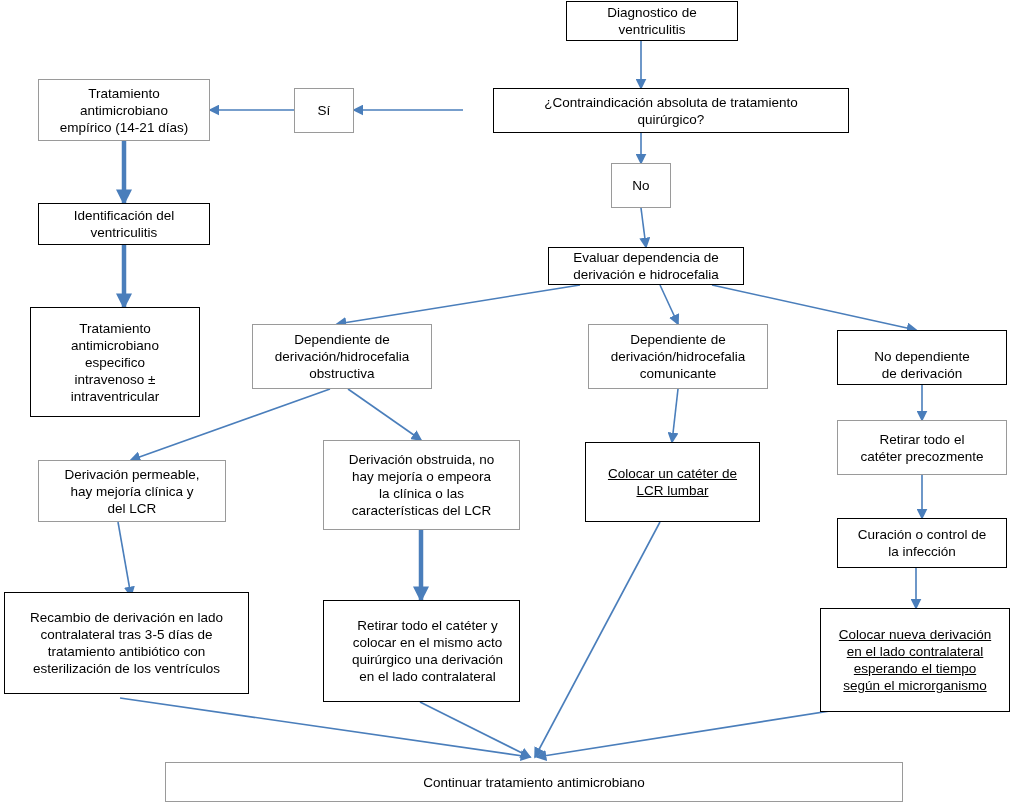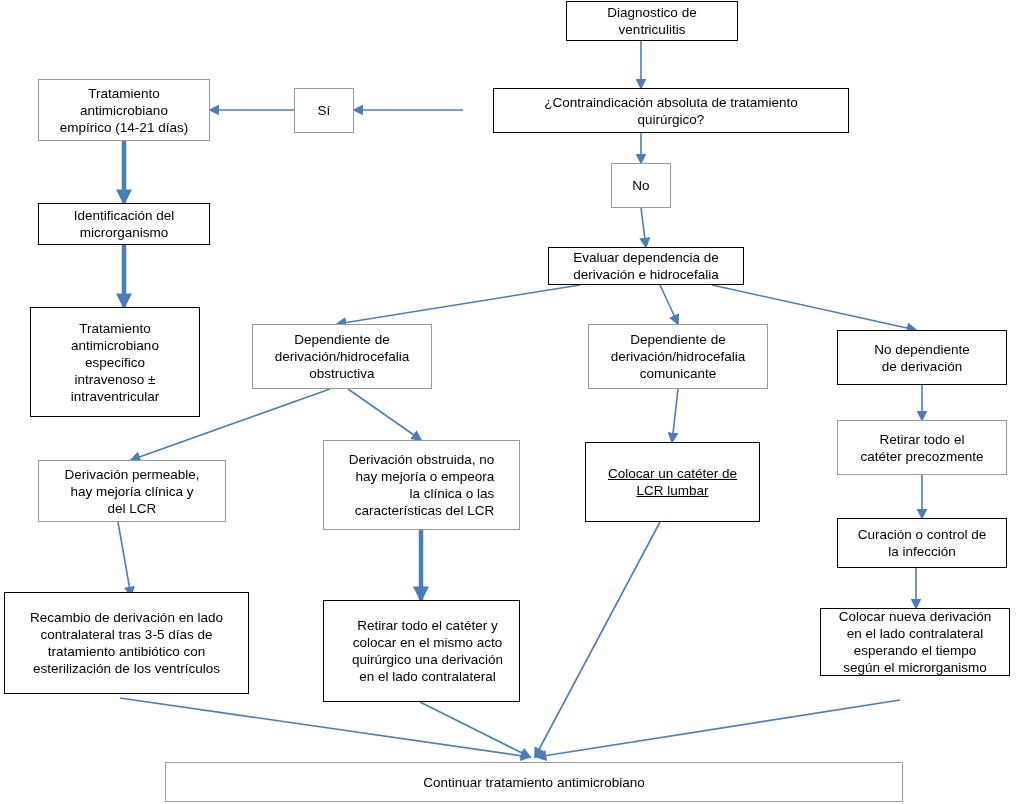--- a/index.html
+++ b/index.html
@@ -86,56 +86,56 @@
       <div class="node black" style="left: 555px; top: 1px; width: 172px; height: 40px; margin-left: 11px;"><span class="node-text">Diagnostico de
 ventriculitis</span></div>
       <div class="node gray" style="left: 38px; top: 79px; width: 172px; height: 62px;"><span class="node-text">Tratamiento
 antimicrobiano
 empírico (14-21 días)</span></div>
       <div class="node gray" style="left: 294px; top: 88px; width: 60px; height: 45px;"><span class="node-text">Sí</span></div>
       <div class="node black" style="left: 463px; top: 88px; width: 356px; height: 45px; margin-left: 30px;"><span class="node-text">¿Contraindicación absoluta de tratamiento
 quirúrgico?</span></div>
       <div class="node gray" style="left: 611px; top: 163px; width: 60px; height: 45px;"><span class="node-text">No</span></div>
       <div class="node black" style="left: 38px; top: 203px; width: 172px; height: 42px;"><span class="node-text">Identificación del
-microrganismo</span></div>
+ventriculitis</span></div>
       <div class="node black" style="left: 548px; top: 247px; width: 196px; height: 38px;"><span class="node-text">Evaluar dependencia de
 derivación e hidrocefalia</span></div>
       <div class="node black" style="left: 30px; top: 307px; width: 170px; height: 110px;"><span class="node-text">Tratamiento
 antimicrobiano
 especifico
 intravenoso ±
 intraventricular</span></div>
       <div class="node gray" style="left: 252px; top: 324px; width: 180px; height: 65px;"><span class="node-text">Dependiente de
 derivación/hidrocefalia
 obstructiva</span></div>
       <div class="node gray" style="left: 588px; top: 324px; width: 180px; height: 65px;"><span class="node-text">Dependiente de
 derivación/hidrocefalia
 comunicante</span></div>
-      <div class="node black" style="left: 837px; top: 330px; width: 170px; height: 55px;"><span class="node-text">No dependiente
+      <div class="node black" style="left: 837px; top: 330px; width: 170px; height: 55px; align-items: flex-end;"><span class="node-text">No dependiente
 de derivación</span></div>
       <div class="node gray" style="left: 837px; top: 420px; width: 170px; height: 55px;"><span class="node-text">Retirar todo el
 catéter precozmente</span></div>
       <div class="node gray" style="left: 38px; top: 460px; width: 188px; height: 62px;"><span class="node-text">Derivación permeable,
 hay mejoría clínica y
 del LCR</span></div>
-      <div class="node gray" style="left: 323px; top: 440px; width: 197px; height: 90px; text-align: right;"><span class="node-text">Derivación obstruida, no
+      <div class="node gray" style="left: 323px; top: 440px; width: 197px; height: 90px;"><span class="node-text">Derivación obstruida, no
 hay mejoría o empeora
 la clínica o las
 características del LCR</span></div>
       <div class="node black" style="left: 585px; top: 442px; width: 175px; height: 80px; text-decoration: underline;"><span class="node-text">Colocar un catéter de
 LCR lumbar</span></div>
       <div class="node black" style="left: 837px; top: 518px; width: 170px; height: 50px;"><span class="node-text">Curación o control de
 la infección</span></div>
       <div class="node black" style="left: 4px; top: 592px; width: 245px; height: 102px;"><span class="node-text">Recambio de derivación en lado
 contralateral tras 3-5 días de
 tratamiento antibiótico con
 esterilización de los ventrículos</span></div>
       <div class="node black" style="left: 323px; top: 600px; width: 197px; height: 102px; padding-left: 16px;"><span class="node-text">Retirar todo el catéter y
 colocar en el mismo acto
 quirúrgico una derivación
 en el lado contralateral</span></div>
-      <div class="node black" style="left: 820px; top: 608px; width: 190px; height: 68px;"><span class="node-text">Colocar nueva derivación
+      <div class="node black" style="left: 820px; top: 608px; width: 190px; height: 104px; text-decoration: underline;"><span class="node-text">Colocar nueva derivación
 en el lado contralateral
 esperando el tiempo
 según el microrganismo</span></div>
       <div class="node gray" style="left: 165px; top: 762px; width: 738px; height: 40px; justify-content: center;"><span class="node-text">Continuar tratamiento antimicrobiano</span></div>
     </div>
 </div>
 
 </body></html>

